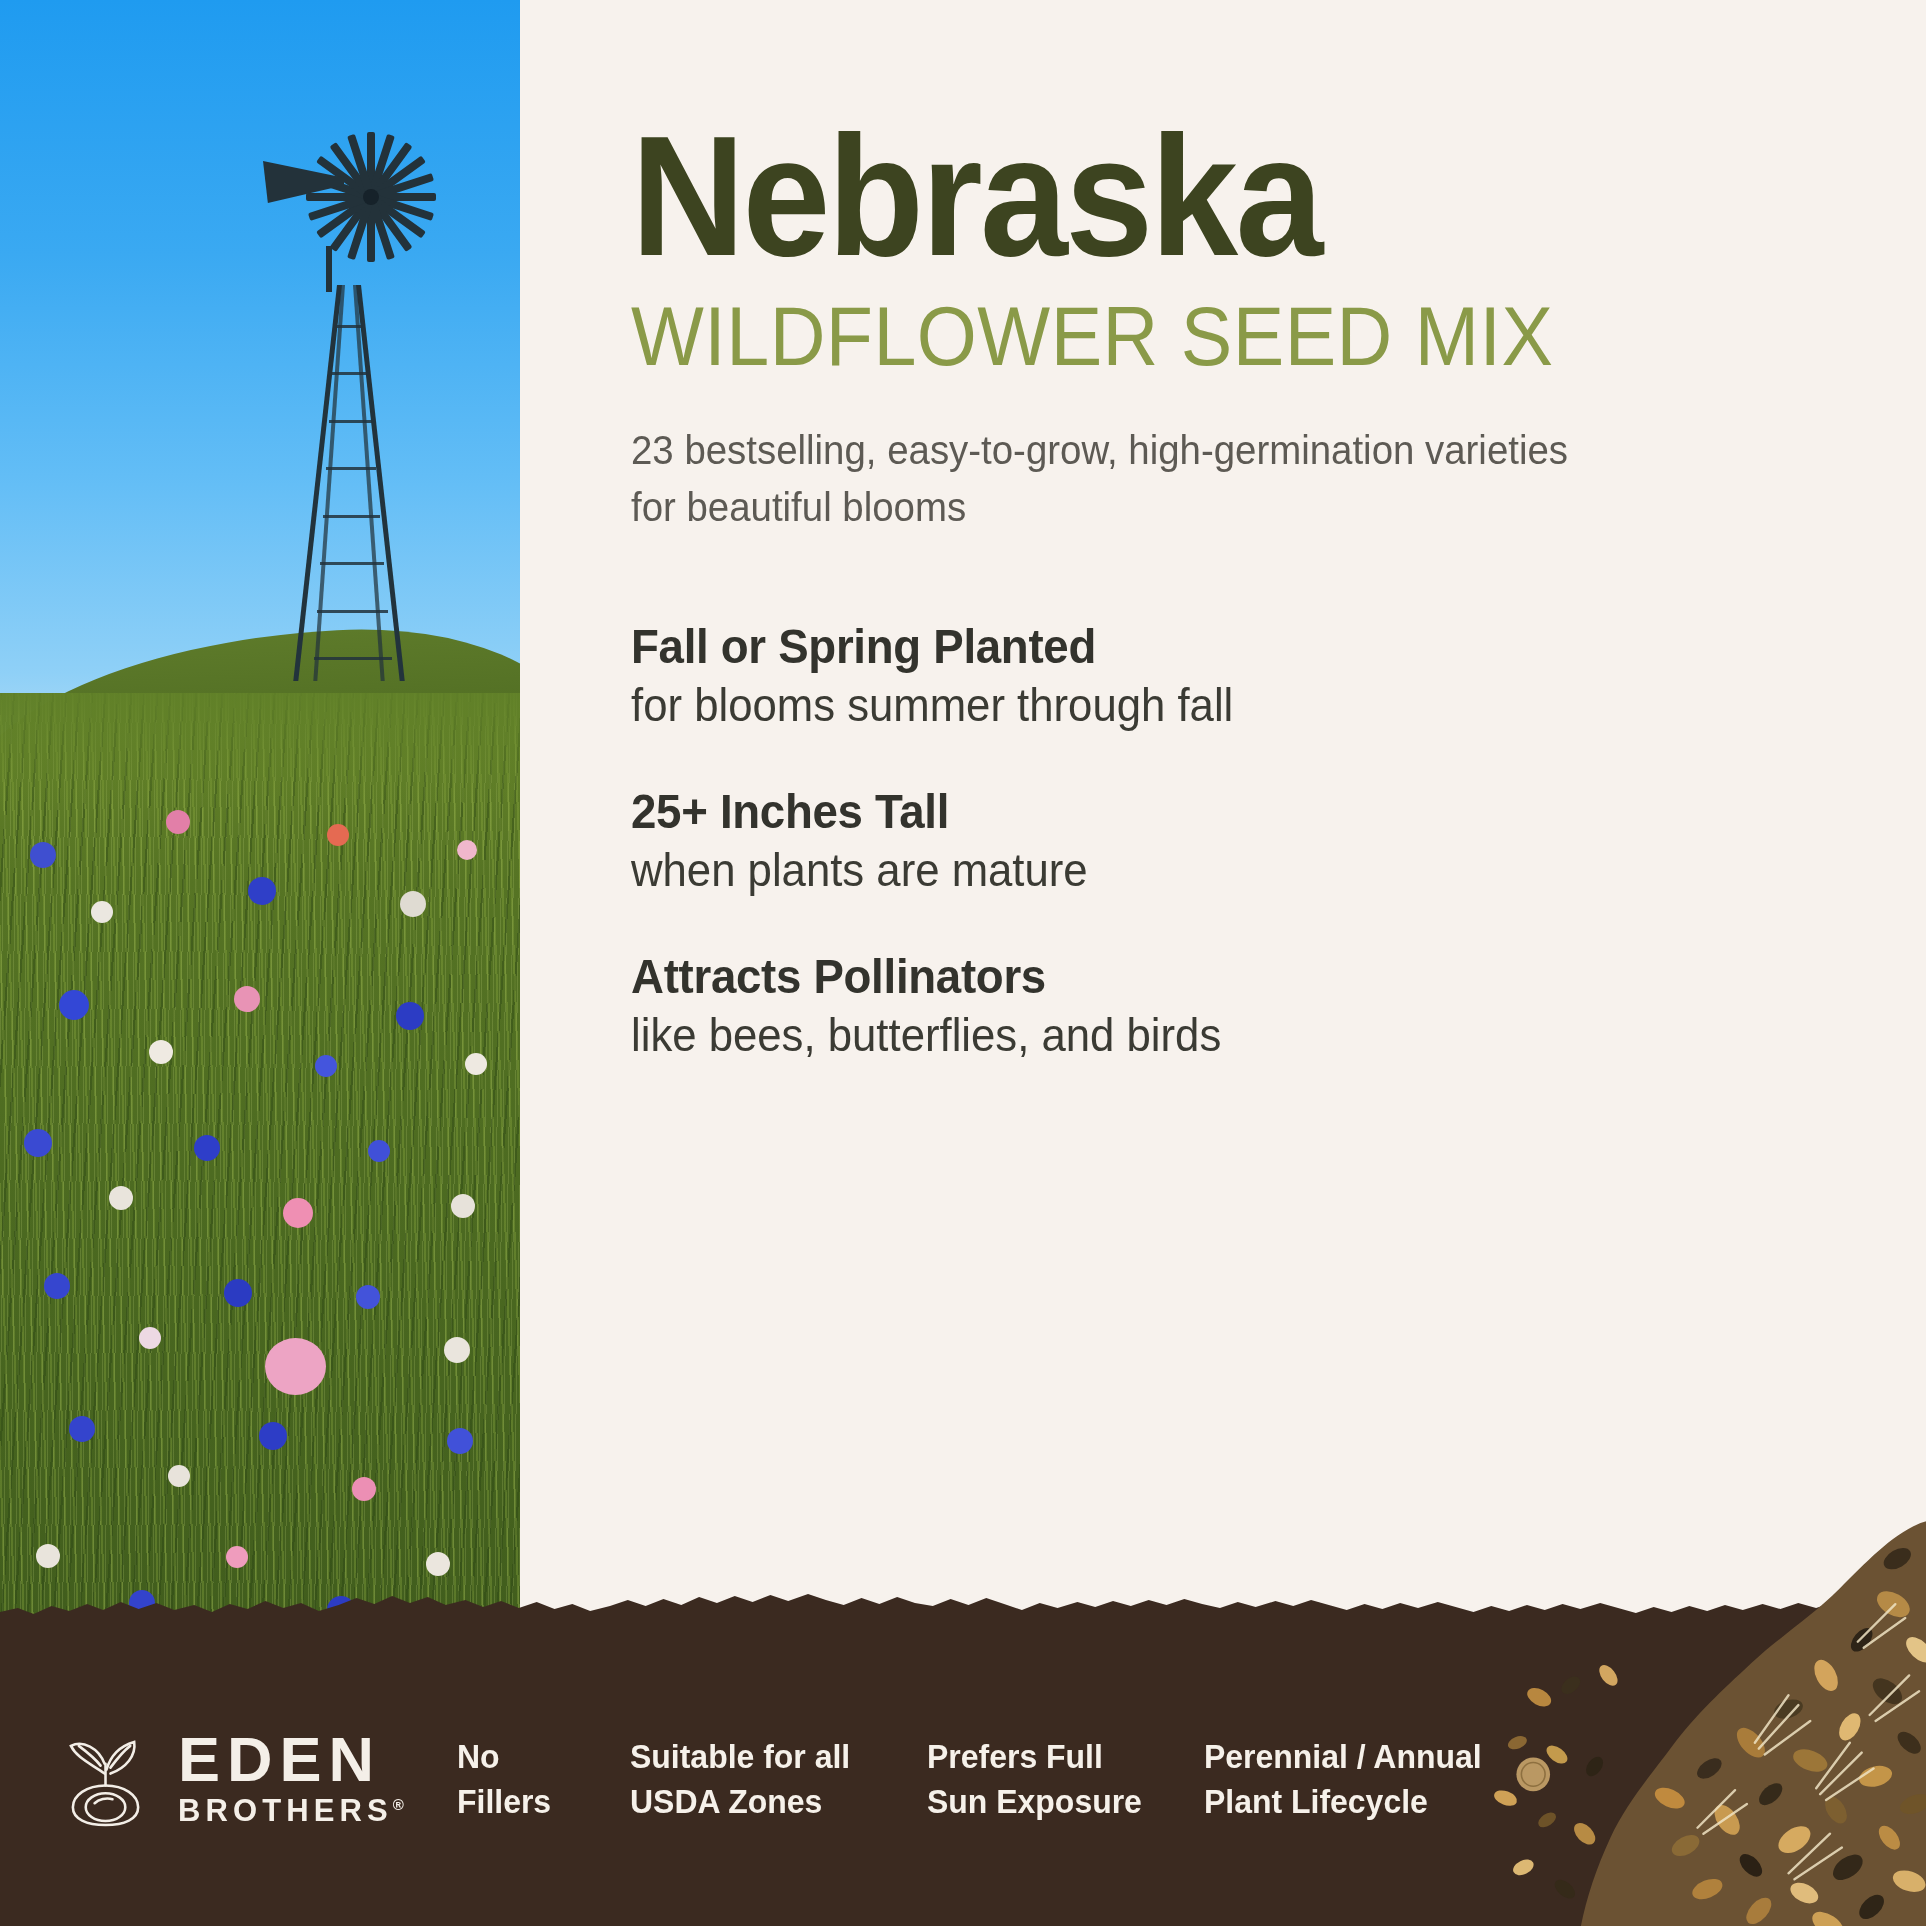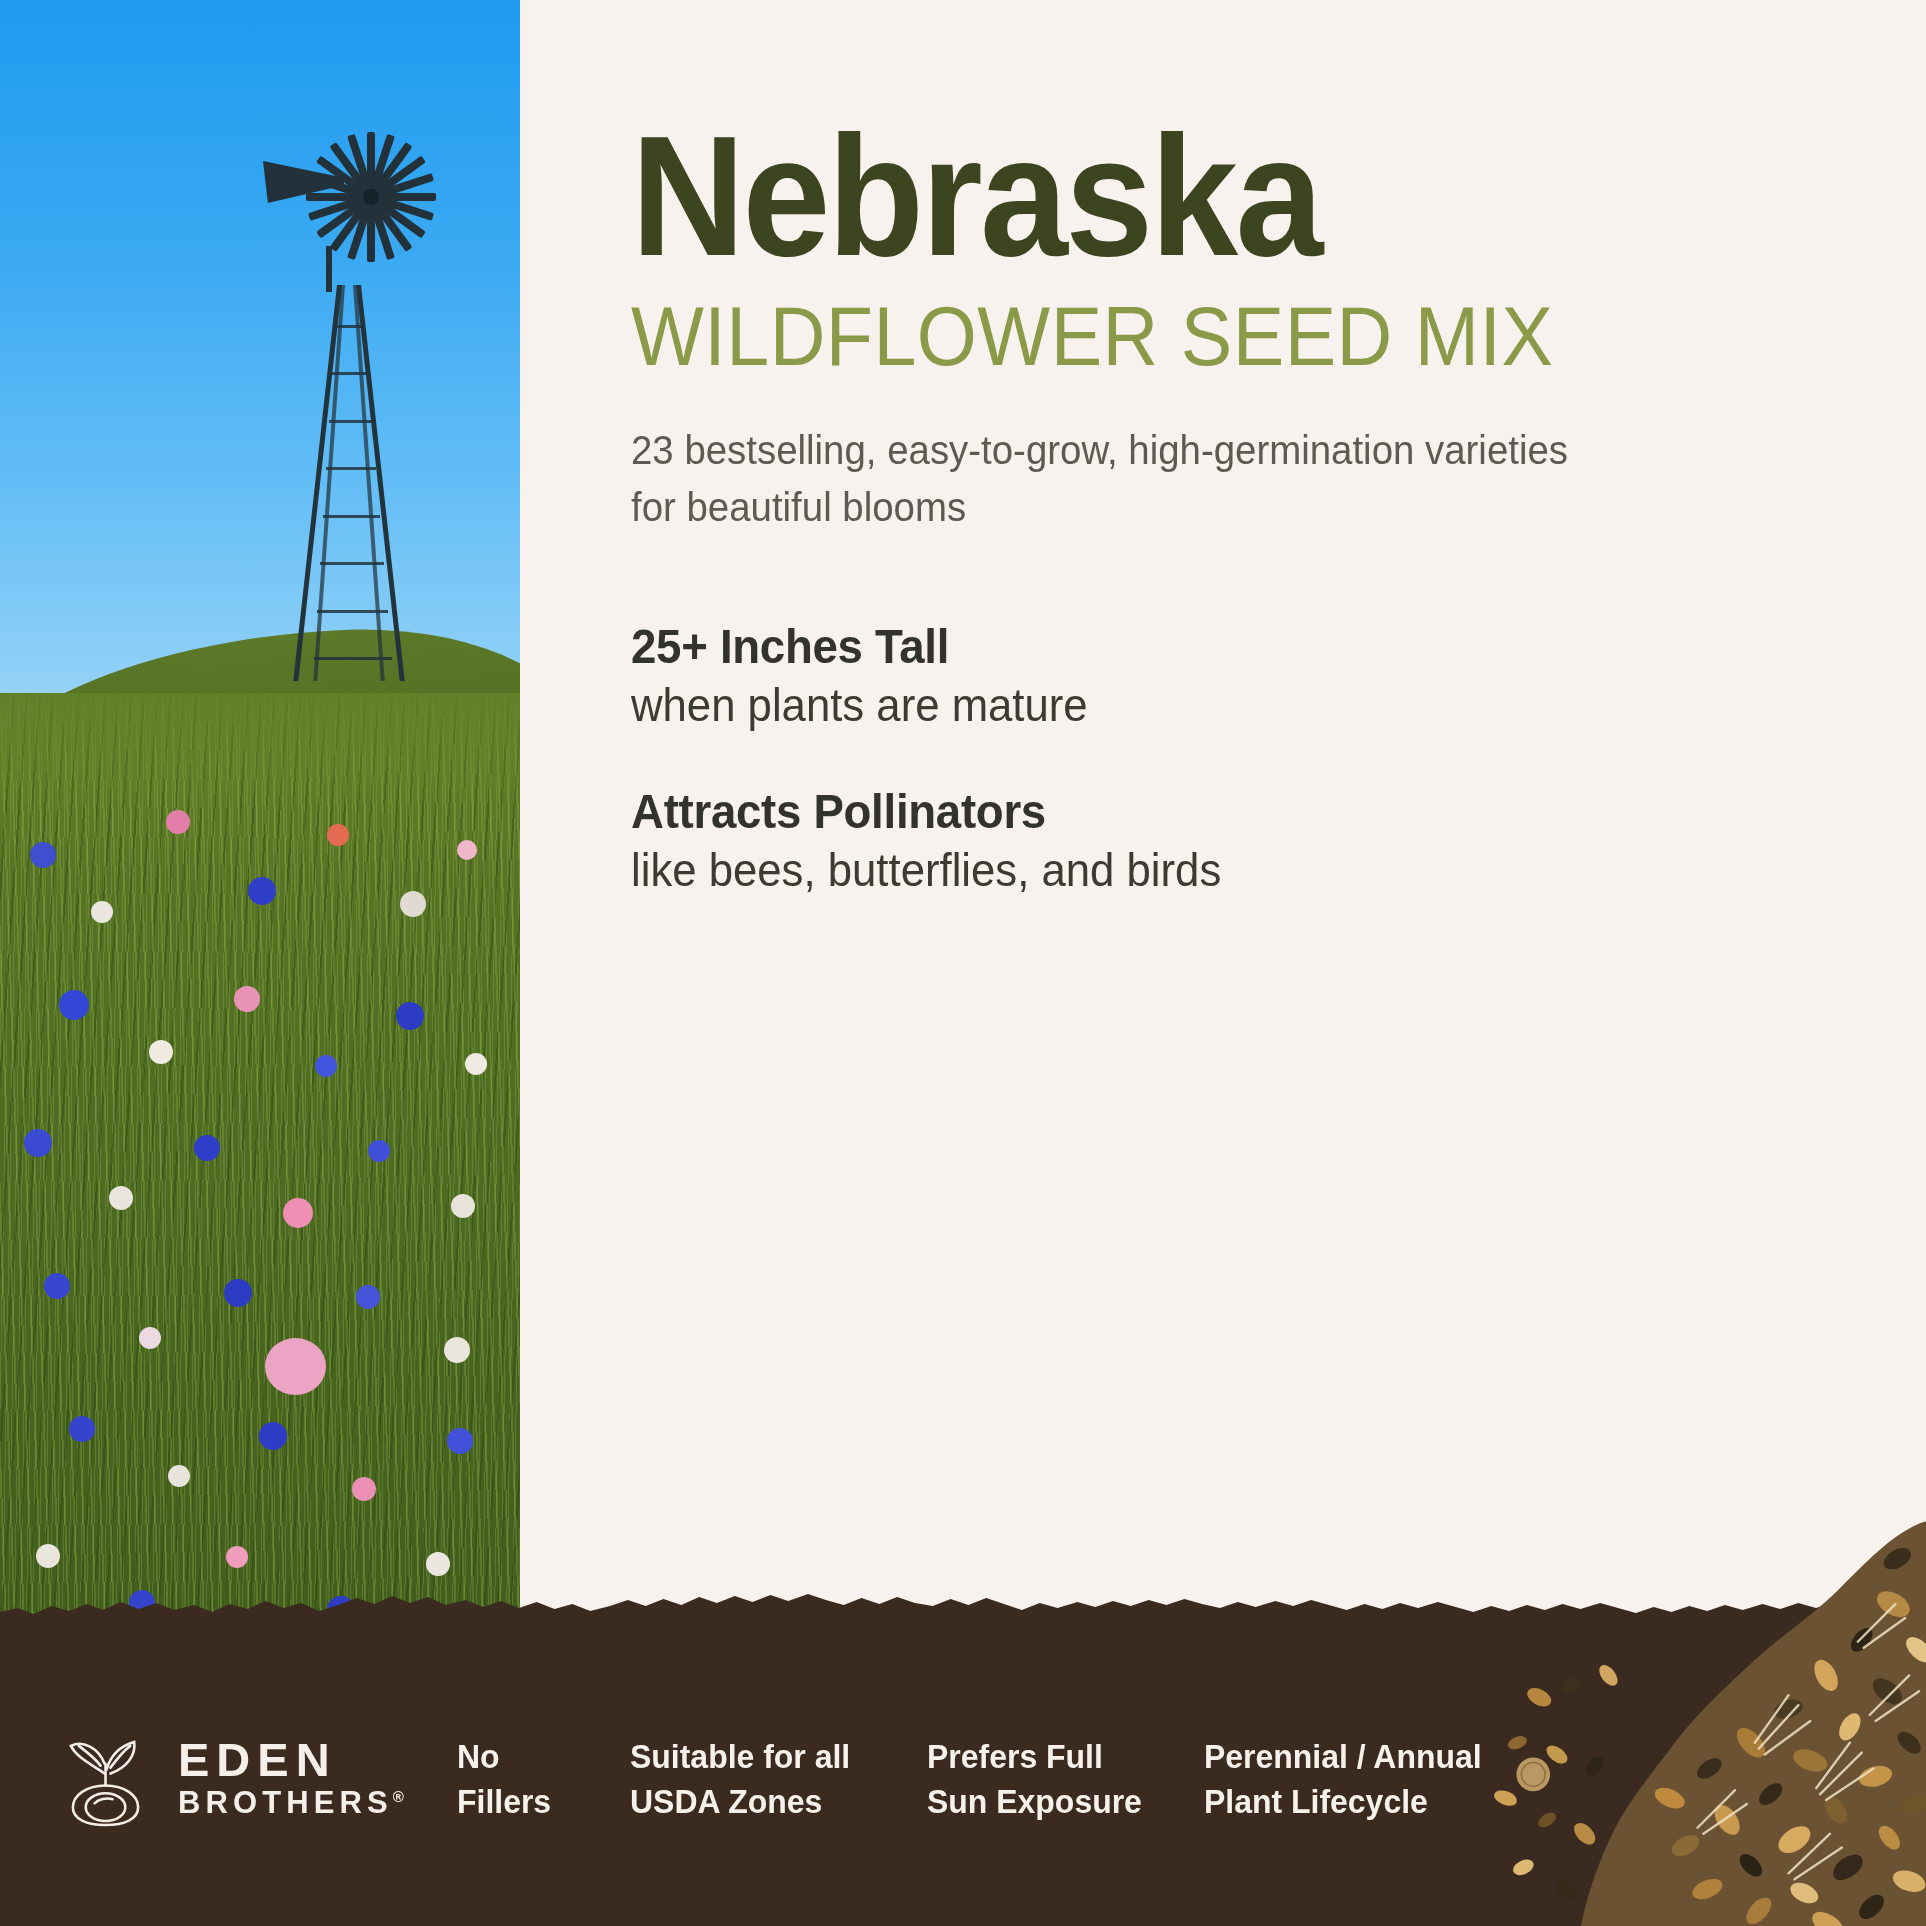--- a/index.html
+++ b/index.html
@@ -120,21 +120,21 @@
     position:absolute; inset:0;
     display:flex; align-items:center;
     padding:0 0 0 61px;
   }
 
   
   .logo { display:flex; align-items:center; gap:26px; width:396px; flex:0 0 396px; }
   .logo-mark { width:91px; height:97px; flex:0 0 91px; }
   .logo-type { color:#f4efe8; }
   .logo-eden {
-    font-size:47px; font-weight:700; letter-spacing:7px; line-height:.96;
+    font-size:63px; font-weight:700; letter-spacing:7px; line-height:.96;
   }
   .logo-brothers {
     font-size:31px; font-weight:700; letter-spacing:5.1px; line-height:1.1; margin-top:4px;
     position:relative; display:inline-block;
   }
   .logo-reg { font-size:15px; vertical-align:super; letter-spacing:0; }
 
   .badges { display:flex; align-items:center; gap:0; flex:1; }
   .badge {
     color:#f6f1ea; font-weight:700; font-size:34px; line-height:1.3;
@@ -238,20 +238,24 @@
       <span class="blossom" style="left:426px; top:859px; width:24px; height:24px; background:#ebe6de;"></span>
     </div>
   </div>
 
   <div class="content">
     <h1 class="title">Nebraska</h1>
     <h2 class="subtitle">WILDFLOWER SEED MIX</h2>
     <p class="lede">23 bestselling, easy-to-grow, high-germination varieties for beautiful blooms</p>
 
     <div class="features">
+      <div class="feature">
+        <div class="f-head">Fall or Spring Planted</div>
+        <div class="f-sub">for blooms summer through fall</div>
+      </div>
       <div class="feature">
         <div class="f-head">25+ Inches Tall</div>
         <div class="f-sub">when plants are mature</div>
       </div>
       <div class="feature">
         <div class="f-head">Attracts Pollinators</div>
         <div class="f-sub">like bees, butterflies, and birds</div>
       </div>
     </div>
   </div>

